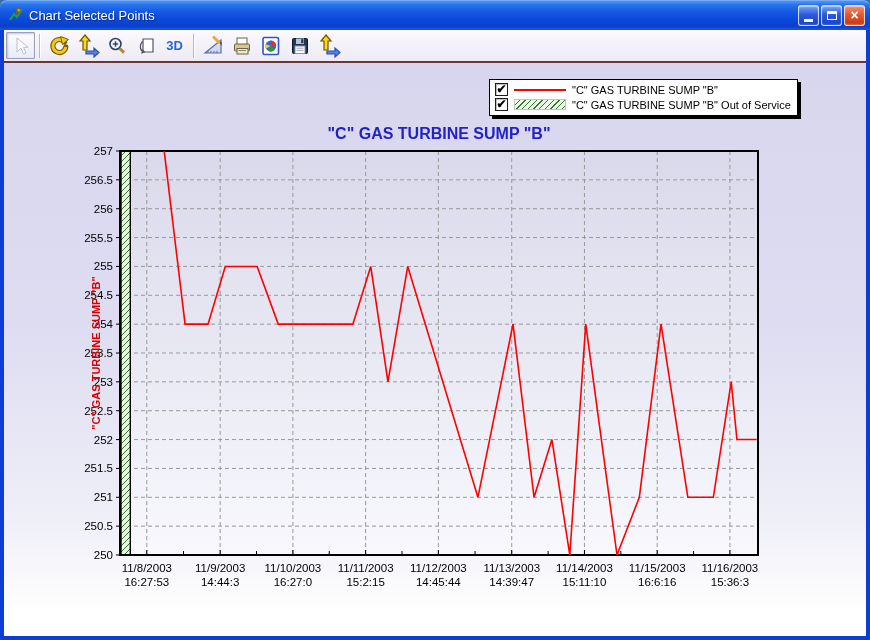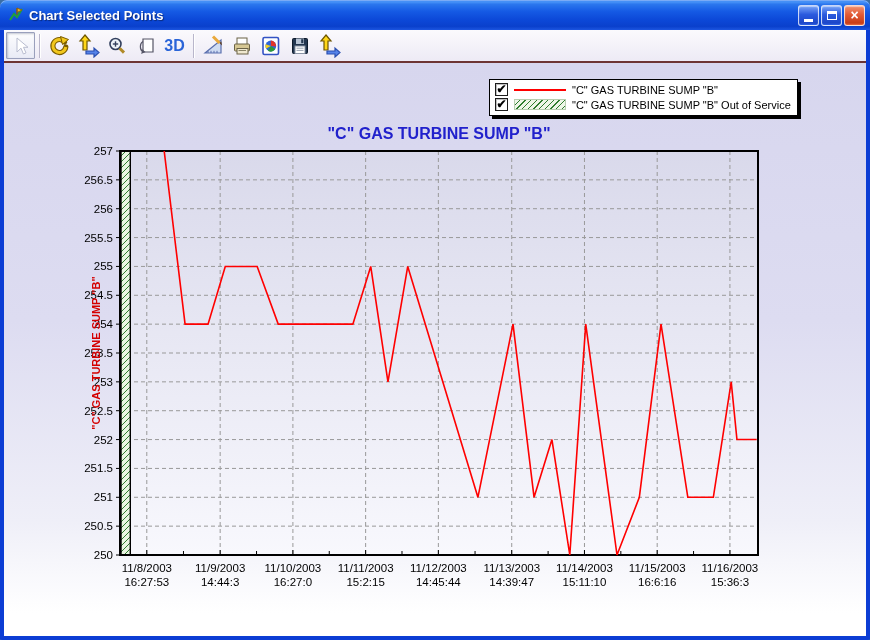--- a/index.html
+++ b/index.html
@@ -9,21 +9,21 @@
   .window { width:870px; height:640px; display:flex; flex-direction:column;
     border-left:4px solid #0c3dd4; border-right:4px solid #0c3dd4;
     border-bottom:4px solid #0c3dd4; border-radius:8px 8px 2px 2px; }
 
   
   .titlebar { height:30px; flex:0 0 30px; display:flex; align-items:center;
     margin:-0px -4px 0 -4px; padding:0 5px; border-radius:7px 7px 0 0;
     background:linear-gradient(180deg,#2a76ee 0%,#4a95f8 6%,#2b77ee 14%,#155ae4 38%,#0c48d8 66%,#0a40cc 88%,#1c55e0 100%);
     box-shadow:inset 0 1px 0 rgba(255,255,255,.35); }
   .app-icon { width:18px; height:18px; margin:0 4px 0 2px; flex:0 0 auto; }
-  .titlebar .title { color:#fff; font-size:13px; font-weight:bold;
+  .titlebar .title { color:#fff; font-size:13px; font-weight:normal;
     text-shadow:1px 1px 1px #0a2a7a; flex:1 1 auto; }
   .winbtns { display:flex; gap:2px; }
   .winbtn { width:21px; height:21px; border-radius:3px; border:1px solid rgba(255,255,255,.75);
     display:flex; align-items:center; justify-content:center; cursor:default;
     background:linear-gradient(180deg,#79a5f8 0%,#2b5ade 45%,#1c46c8 90%,#2f64e8 100%);
     box-shadow:inset 0 1px 1px rgba(255,255,255,.5); }
   .winbtn.close { background:linear-gradient(180deg,#f0926f 0%,#e25a35 45%,#c83c16 90%,#e86a42 100%);
     color:#fff; font-size:14px; font-weight:bold; line-height:1; }
   .glyph-min { width:9px; height:3px; background:#fff; margin-top:10px; }
   .glyph-max { width:10px; height:9px; border:1px solid #fff; border-top:3px solid #fff; }
@@ -31,21 +31,21 @@
   
   .toolbar { height:33px; flex:0 0 33px; display:flex; align-items:center; padding:0 2px;
     background:linear-gradient(180deg,#fbfafd,#edeaf5);
     border-bottom:2px solid #6d3434; }
   .tbtn { width:29px; height:27px; display:flex; align-items:center; justify-content:center; }
   .tbtn svg { display:block; }
   .tbtn.pressed { background:linear-gradient(180deg,#fdfdfe,#e9ebf6);
     border:1px solid #9aa0bc; border-radius:1px; box-shadow:inset 1px 1px 2px rgba(90,96,130,.35); }
   .tsep { width:1px; height:24px; background:#b9b6cb; margin:0 4px;
     box-shadow:1px 0 0 #fff; }
-  .label-3d { color:#2a64d8; font-weight:bold; font-size:16px; letter-spacing:0; }
+  .label-3d { color:#2a64d8; font-weight:bold; font-size:13px; letter-spacing:0; }
 
   
   .client { position:relative; flex:1 1 auto;
     background:linear-gradient(180deg,#d7d6ee 0%,#dddcf1 45%,#efeff8 80%,#ffffff 96%); }
   #chart-svg { position:absolute; left:0; top:0; }
 
   
   .legend { position:absolute; left:485px; top:16px; background:#fff;
     border:1px solid #000; box-shadow:3px 3px 0 #000; padding:2px 6px 3px 5px; z-index:5; }
   .legend-row { display:flex; align-items:center; height:15px; white-space:nowrap; }

